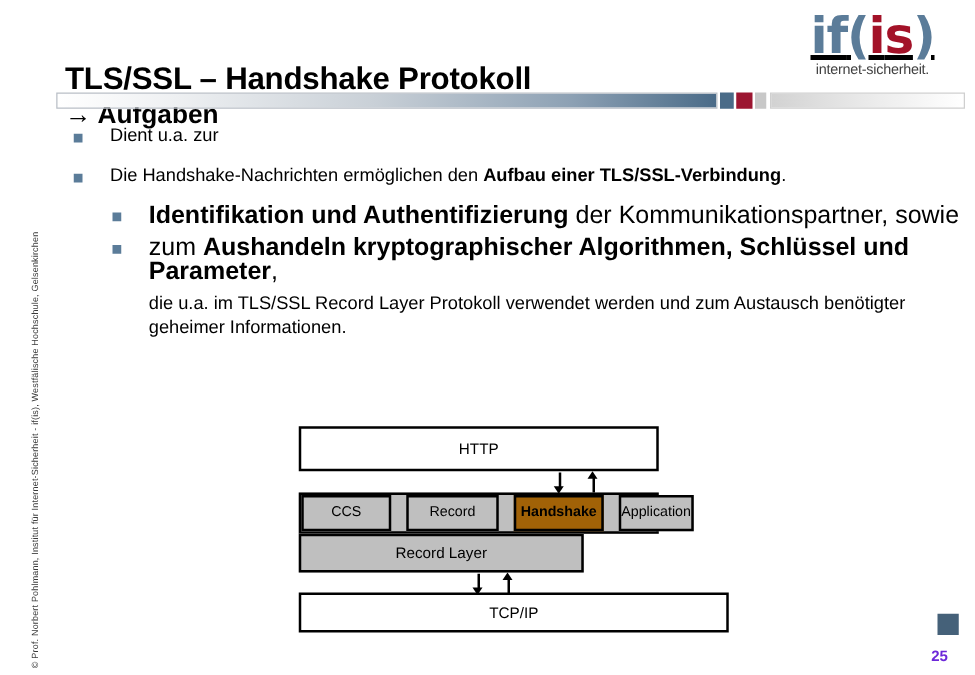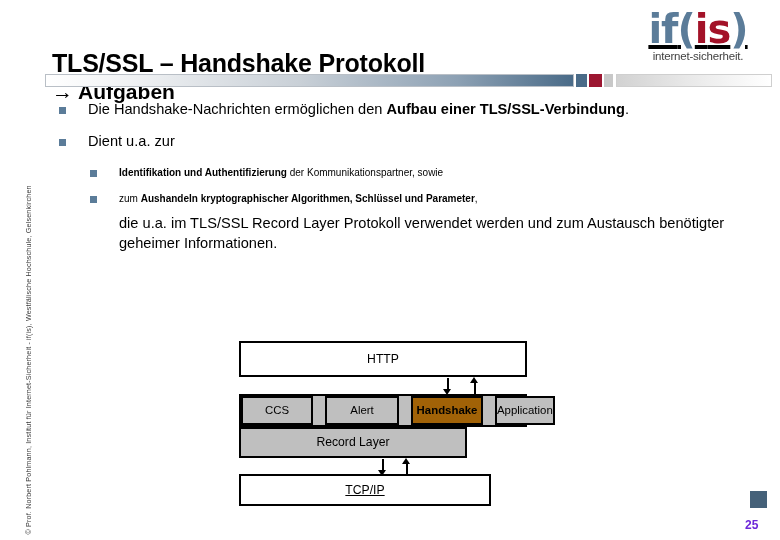--- a/index.html
+++ b/index.html
@@ -126,21 +126,21 @@
   }
   .l1 > .sq {
     position: absolute;
     left: 3px; top: 7px;
     width: 7px; height: 7px;
     background: #5b7c99;
   }
   .l2 {
     position: relative;
     padding-left: 31px;
-    font-size: 10px;
+    font-size: 20px;
     line-height: 19.5px;
     color: #000000;
     margin-top: 6px;
   }
   .l2 > .sq {
     position: absolute;
     left: 2px; top: 7px;
     width: 7px; height: 7px;
     background: #5b7c99;
   }
@@ -169,21 +169,21 @@
     line-height: 1;
     display: flex;
     align-items: center;
     justify-content: center;
   }
   .box-http { height: 36px; width: 288px; }
   .box-record {
     height: 31px; width: 228px;
     background: #bfbfbf;
   }
-  .box-tcp { height: 32px; width: 252px; text-decoration: underline; }
+  .box-tcp { height: 32px; width: 344px; }
 
   .row-mid {
     width: 288px;
     height: 33px;
     border: 2px solid #000000;
     background: #bfbfbf;
     display: flex;
     align-items: stretch;
     padding: 0;
     gap: 12px;
@@ -263,26 +263,26 @@
     <div class="bar-sq-gray"></div>
     <div class="bar-tail"></div>
   </div>
 
   <div class="sidetext">© Prof. Norbert Pohlmann, Institut für Internet-Sicherheit - if(is), Westfälische Hochschule, Gelsenkirchen</div>
 
   <div class="body">
 
     <div class="l1">
       <span class="sq"></span>
-      <span>Die Handshake-Nachrichten ermöglichen den </span><b>Aufbau einer TLS/SSL-Verbindung</b><span>.</span>
+      <span>Dient u.a. zur</span>
     </div>
 
     <div class="l1">
       <span class="sq"></span>
-      <span>Dient u.a. zur</span>
+      <span>Die Handshake-Nachrichten ermöglichen den </span><b>Aufbau einer TLS/SSL-Verbindung</b><span>.</span>
     </div>
 
     <div class="sub-wrap">
 
       <div class="l2">
         <span class="sq"></span>
         <b>Identifikation und Authentifizierung</b><span> der Kommunikationspartner, sowie</span>
       </div>
 
       <div class="l2">
@@ -305,21 +305,21 @@
           <div class="head"></div>
       </div>
       <div class="arw arw-up" style="left:231px; top:0px;">
         <div class="shaft"></div>
           <div class="head"></div>
       </div>
     </div>
 
     <div class="row-mid">
       <div class="cell cell-ccs">CCS</div>
-      <div class="cell cell-alert">Alert</div>
+      <div class="cell cell-alert">Record</div>
       <div class="cell cell-hs">Handshake</div>
       <div class="cell cell-app">Application</div>
     </div>
 
     <div class="gap-b"></div>
 
     <div class="box box-record">Record Layer</div>
 
     <div class="gap-c">
       <div class="arw arw-down" style="left:139px; top:1px;">

